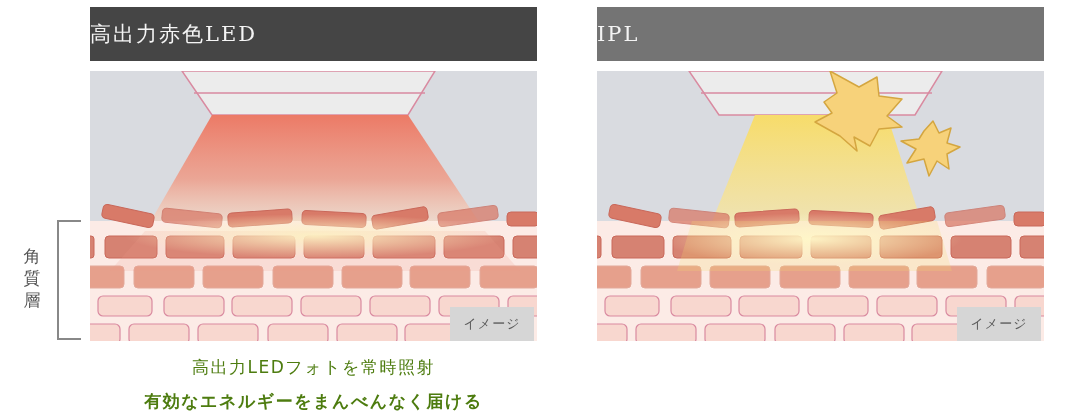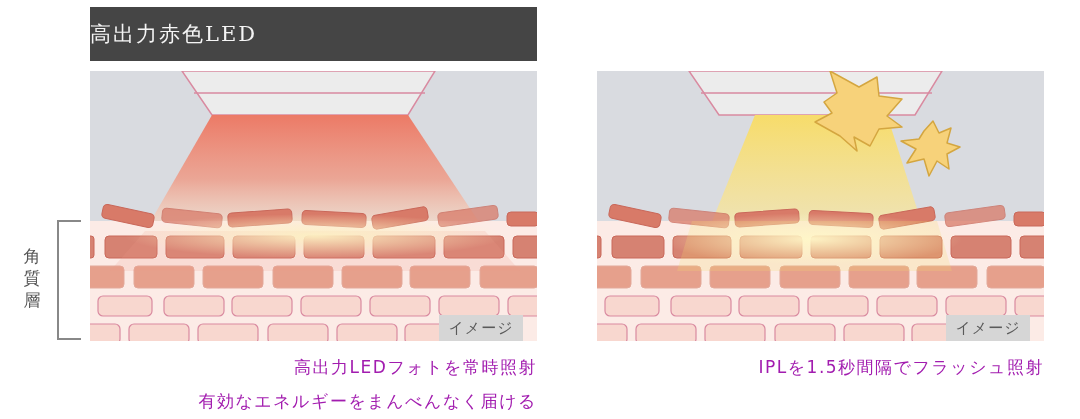--- a/index.html
+++ b/index.html
@@ -7,27 +7,27 @@
          font-family:"DejaVu Sans", sans-serif; }
   .panel { position:absolute; top:0; width:447px; height:419px; }
   .panel.left { left:90px; }
   .panel.right { left:597px; }
   .header { position:absolute; left:0; top:7px; width:100%; height:54px;
             display:flex; align-items:center; justify-content:flex-start;
             color:#f4f4f4; font-family:"DejaVu Serif", serif; font-size:21px;
             letter-spacing:2px; }
   .illus { position:absolute; left:0; top:71px; width:100%; height:270px; overflow:hidden; }
   .illus svg { display:block; }
-  .badge { position:absolute; right:14px; bottom:0; width:84px; height:26px;
-           background:#d6d6d6; color:#5a5a5a; font-size:15px;
+  .badge { position:absolute; right:3px; bottom:0; width:84px; height:34px;
+           background:#d6d6d6; color:#5a5a5a; font-size:13px;
            display:flex; align-items:center; justify-content:center; letter-spacing:1px; }
-  .caption { position:absolute; left:0; width:100%; text-align:right;
-             color:#a21caf; font-size:17px; letter-spacing:1.5px; }
+  .caption { position:absolute; left:0; width:100%; text-align:center;
+             color:#4d7c0f; font-size:17px; letter-spacing:1.5px; }
   .caption.l1 { top:356px; }
-  .caption.l2 { top:390px; }
+  .caption.l2 { top:390px;font-weight:bold; }
   .bracket { position:absolute; left:57px; top:220px; width:24px; height:120px;
              border:2px solid #888; border-right:none; box-sizing:border-box; }
   .layer-label { position:absolute; left:20px; top:245px; width:24px;
                  color:#555; font-size:17px; line-height:22px; text-align:center; }
   .layer-label span { display:block; }
 </style>
 </head>
 <body>
 
 <div class="bracket"></div>
@@ -113,20 +113,23 @@
       <polygon points="55,160 395,160 430,200 20,200" fill="#ee9c88" opacity="0.18"></polygon>
       <ellipse cx="225" cy="165" rx="190" ry="22" fill="url(#ledGlow)"></ellipse>
     </svg>
     <div class="badge">イメージ</div>
   </div>
   <div class="caption l1">高出力LEDフォトを常時照射</div>
   <div class="caption l2">有効なエネルギーをまんべんなく届ける</div>
 </div>
 
 <div class="panel right">
+  <div class="header" style="background:#747474;">
+    <span>IPL</span>
+  </div>
   <div class="illus">
     <svg width="447" height="270" viewBox="0 0 447 270">
       <defs>
         <linearGradient id="iplBeam" x1="0" y1="0" x2="0" y2="1">
           <stop offset="0" stop-color="#f7dc6a" stop-opacity="1"></stop>
           <stop offset="0.6" stop-color="#f4e3a0" stop-opacity="0.85"></stop>
           <stop offset="1" stop-color="#fdf3cf" stop-opacity="0.6"></stop>
         </linearGradient>
         <radialGradient id="iplGlow" cx="0.5" cy="0.5" r="0.5">
           <stop offset="0" stop-color="#fff7c8" stop-opacity="0.95"></stop>
@@ -185,14 +188,13 @@
         <rect x="315" y="253" width="60" height="20" rx="5"></rect>
       </g>
       <polygon points="95,150 340,150 355,200 80,200" fill="#f7dc6a" opacity="0.22"></polygon>
       <ellipse cx="215" cy="168" rx="150" ry="26" fill="url(#iplGlow)"></ellipse>
 
       <polygon fill="#f7d27a" stroke="#d4a640" stroke-width="1.5" stroke-linejoin="round" points="233,0 262,16 280,6 282,25 305,28 290,45 305,56 282,58 273,75 257,66 260,80 243,65 218,51 235,42 227,31 240,22"></polygon>
       <polygon fill="#f7d27a" stroke="#d4a640" stroke-width="1.5" stroke-linejoin="round" points="327,60 336,50 342,62 354,57 350,72 363,76 350,83 352,98 340,90 332,105 327,88 310,92 319,78 304,70 322,68"></polygon>
     </svg>
     <div class="badge">イメージ</div>
   </div>
-  <div class="caption l1">IPLを1.5秒間隔でフラッシュ照射</div>
 </div>
 
 </body></html>

